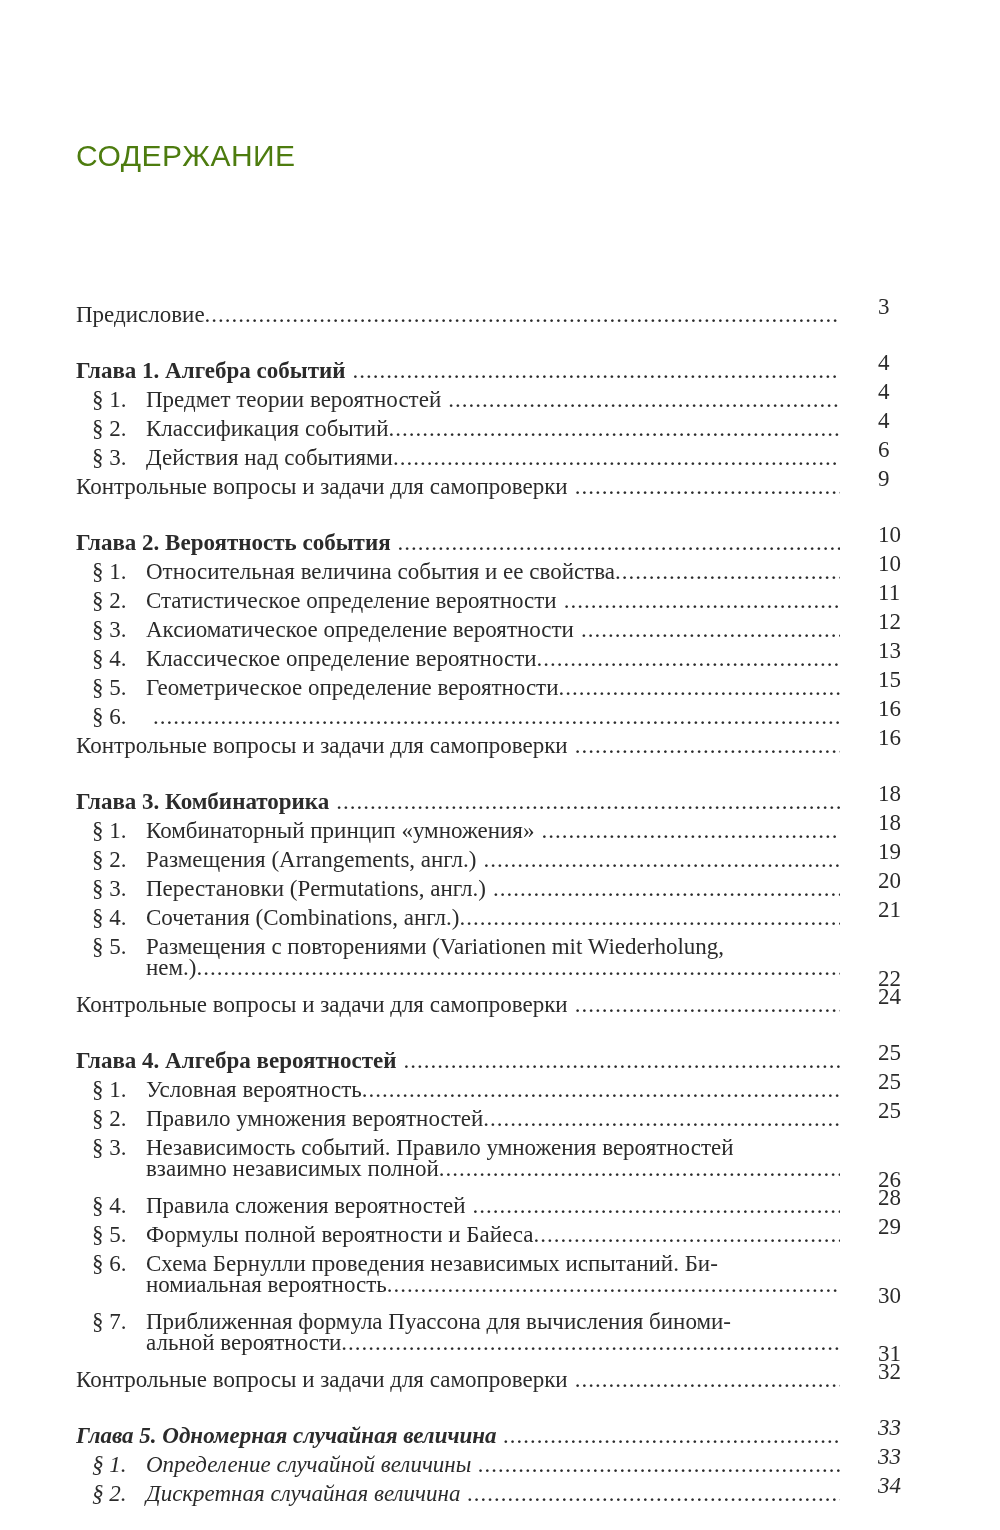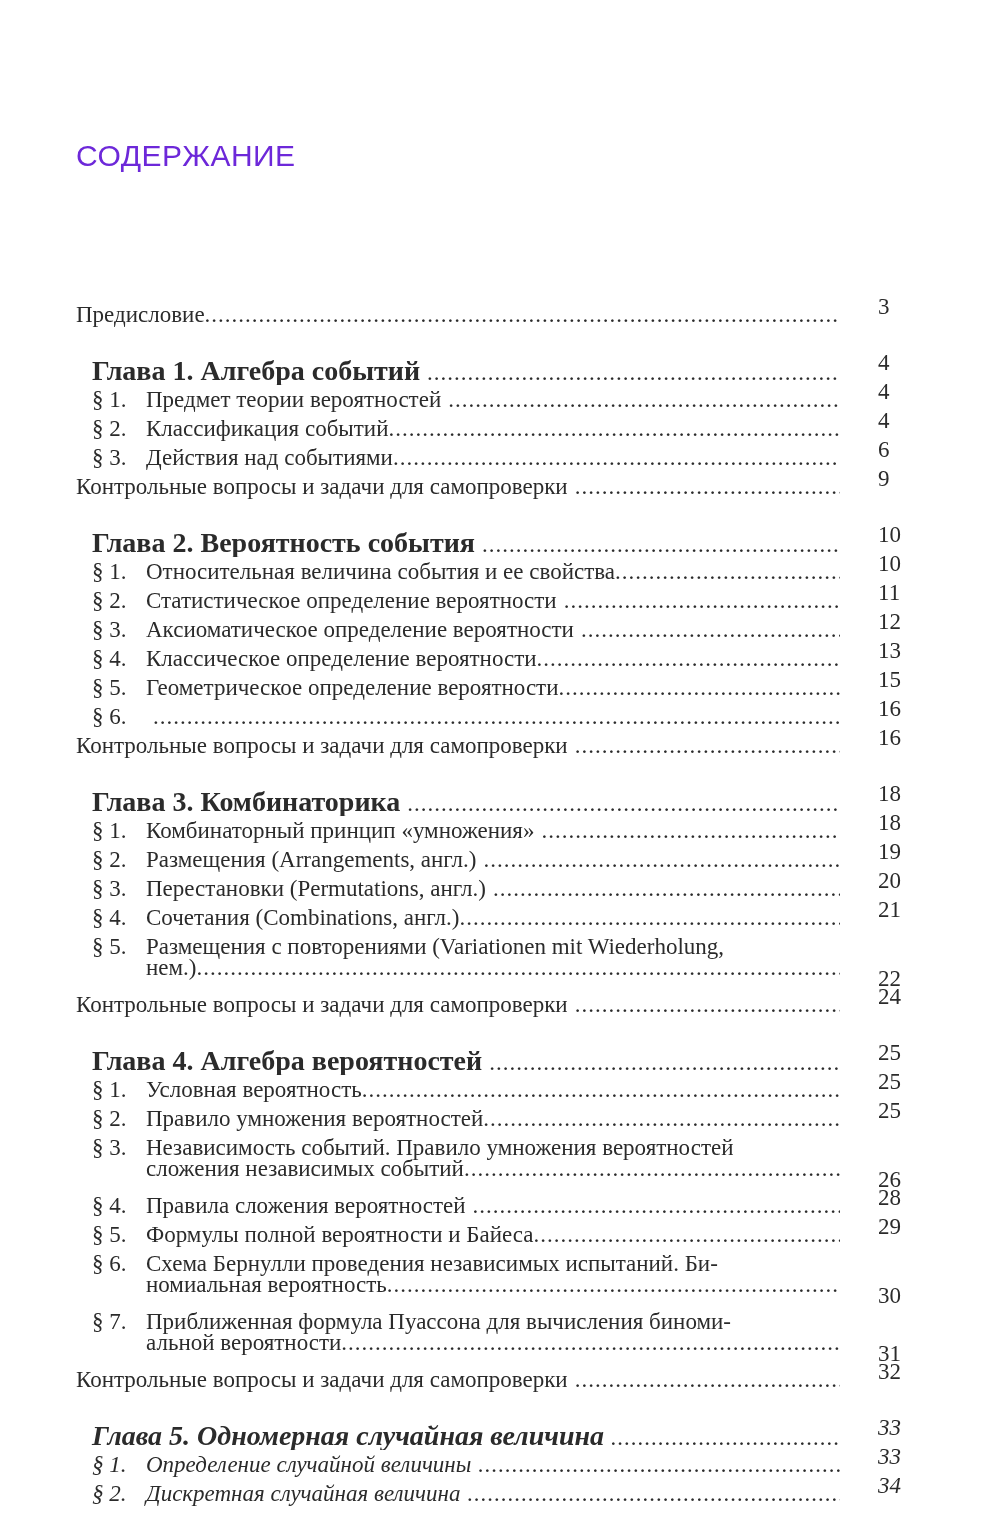--- a/index.html
+++ b/index.html
@@ -24,21 +24,21 @@
   }
 
   
   #toc-title {
     position: absolute;
     left: 76px;
     top: 139px;
     font-family: "Liberation Sans", "DejaVu Sans", sans-serif;
     font-size: 30px;
     letter-spacing: 0.5px;
-    color: #6d28d9;
+    color: #4d7c0f;
     white-space: nowrap;
   }
 
   
   #toc-body {
     position: absolute;
     left: 0;
     top: 292px;
     width: 1000px;
   }
@@ -98,22 +98,21 @@
     color: #2b2b2b;
   }
 
   .label {
     flex: 0 0 auto;
     font-size: 23px;
     color: #2b2b2b;
   }
   .chapter .label {
     font-weight: bold;
-    font-size: 28px;
-    margin-left: 16px;
+    font-size: 23px;
   }
 
   
   .leader {
     flex: 1 1 auto;
     overflow: hidden;
     font-size: 23px;
     color: #2b2b2b;
     letter-spacing: 1.0px;
     margin-left: 0;
@@ -345,21 +344,21 @@
           </div>
           <div class="pageno">25</div>
         </div>
         <div class="toc-entry indent two-line">
           <div class="entry-main">
             <span class="sec-mark">§ 3.</span>
             <span class="label">Независимость событий. Правило умножения вероятностей</span>
             <span class="leader none"></span>
           </div>
           <div class="entry-cont">
-            <span class="label">сложения независимых событий</span>
+            <span class="label">взаимно независимых полной</span>
             <span class="leader"></span>
           </div>
           <div class="pageno on-second">26</div>
         </div>
         <div class="toc-entry indent">
           <div class="entry-main">
             <span class="sec-mark">§ 4.</span>
             <span class="label">Правила сложения вероятностей</span>
             <span class="leader gap-before"></span>
           </div>

